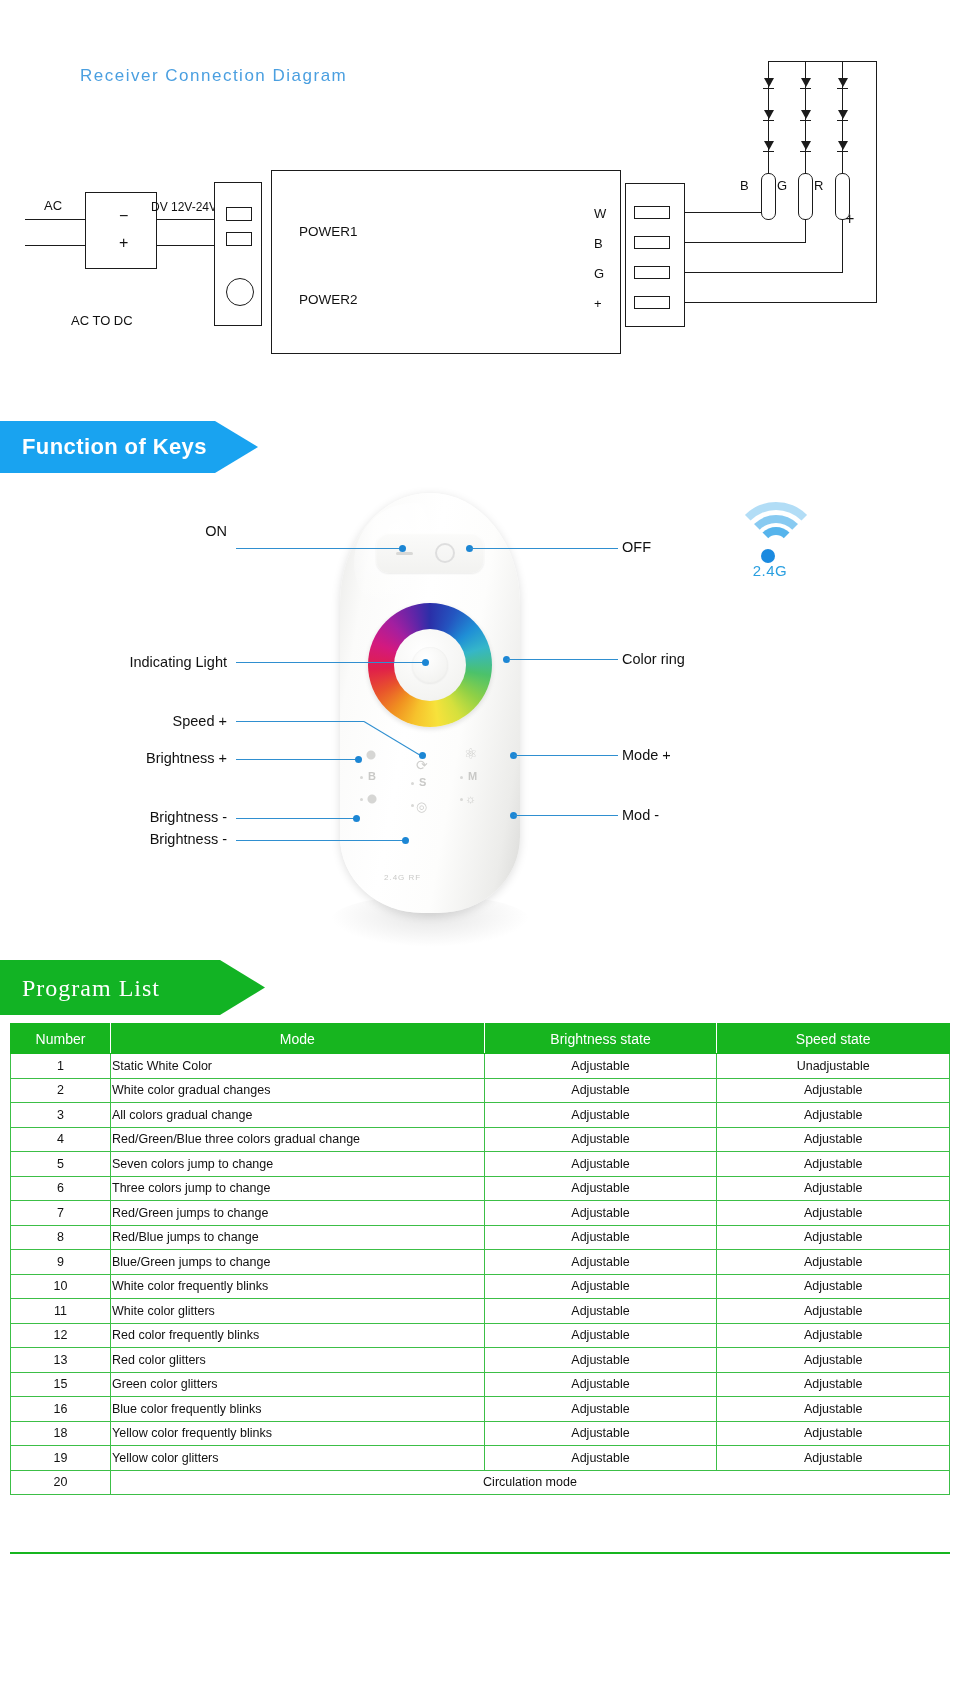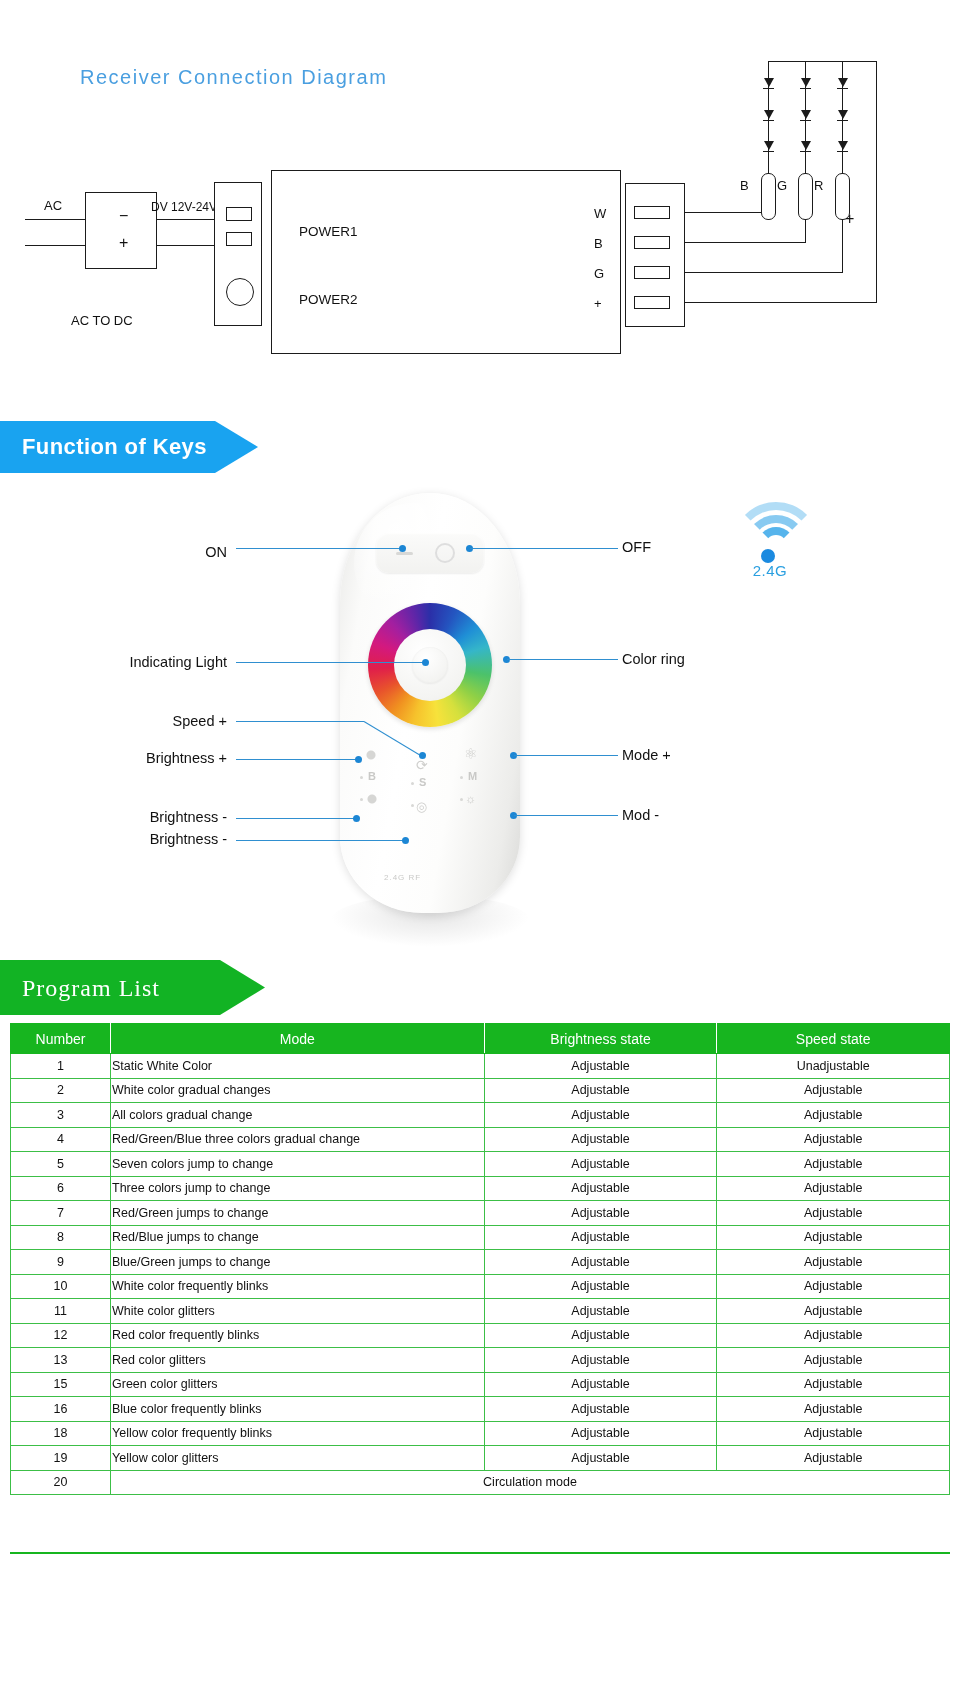--- a/index.html
+++ b/index.html
@@ -7,21 +7,21 @@
     width:960px;height:1703px;background:#fff;
     font-family:"Liberation Sans",sans-serif;
     color:#111;overflow:hidden;position:relative;
   }
   .page{position:relative;width:960px;height:1703px;}
 
   
   .diagram{position:absolute;left:0;top:0;width:960px;height:390px;}
   .diag-title{
     position:absolute;left:80px;top:66px;
-    font-size:20px;letter-spacing:1.5px;color:#4a9fe0;font-weight:400;
+    font-size:17px;letter-spacing:1.5px;color:#4a9fe0;font-weight:400;
     white-space:nowrap;
   }
   .ln{position:absolute;background:#1b1b1b;}
   .lnh{height:1px;}
   .lnv{width:1px;}
   .bx{position:absolute;border:1px solid #1b1b1b;background:#fff;box-sizing:border-box;}
   .dlabel{position:absolute;font-size:13px;color:#111;white-space:nowrap;}
   .dlabel.sm{font-size:12px;}
   .plabel{position:absolute;font-size:13.5px;color:#111;white-space:nowrap;}
   .circ{position:absolute;border:1px solid #1b1b1b;border-radius:50%;background:#fff;box-sizing:border-box;}
@@ -252,21 +252,21 @@
 
       <div class="keyglyph" style="left:124px; top:252px; font-size:15px;">⚛</div>
       <div class="tinydot" style="left:120px; top:283px;"></div>
       <div class="glyph-label" style="left:128px; top:277px;">M</div>
       <div class="tinydot" style="left:120px; top:305px;"></div>
       <div class="keyglyph" style="left:125px; top:299px; font-size:12px;">☼</div>
 
       <div class="remote-foot">2.4G RF</div>
     </div>
 
-    <div class="clabel l" style="left:150px; top:64px; width:77px;text-align:right;">ON</div>
+    <div class="clabel l" style="left:150px; top:43px; width:77px;text-align:right;">ON</div>
     <div class="call" style="left:236px; top:68px; width:167px;"></div>
     <div class="dot" style="left:399px; top:65px;"></div>
 
     <div class="clabel l" style="left:40px; top:174px; width:187px;">Indicating  Light</div>
     <div class="call" style="left:236px; top:182px; width:190px;"></div>
     <div class="dot" style="left:422px; top:179px;"></div>
 
     <div class="clabel l" style="left:80px; top:233px; width:147px;">Speed  +</div>
     <div class="call" style="left:236px; top:241px; width:128px;"></div>
     <div class="call" style="left:364px; top:241px; width:65px; transform:rotate(31deg); transform-origin:left center;"></div>

